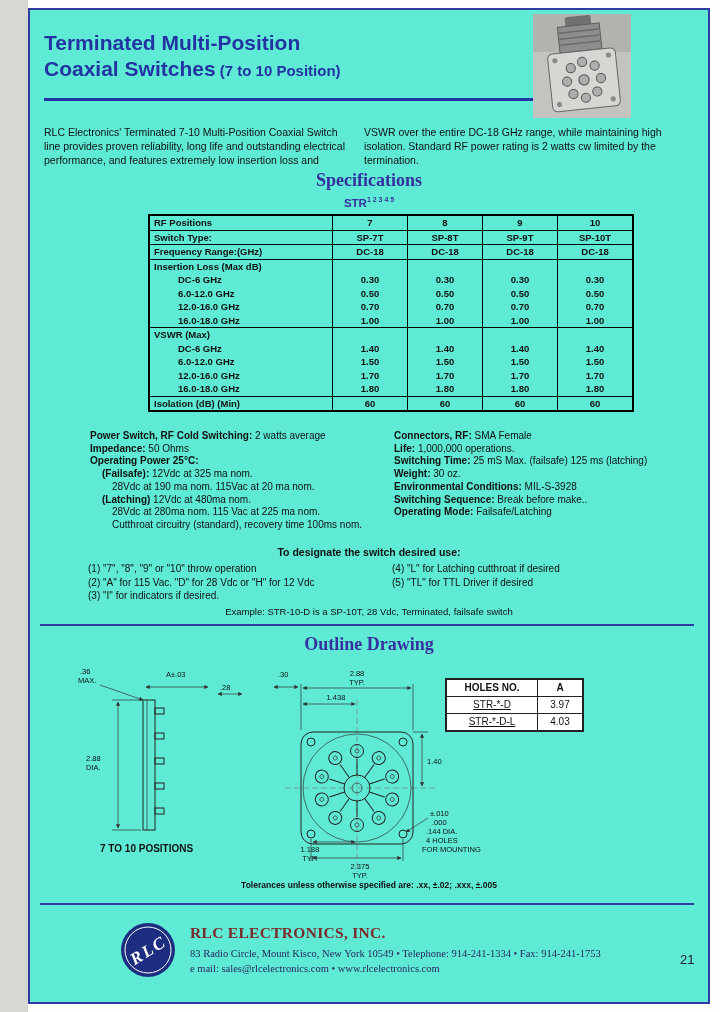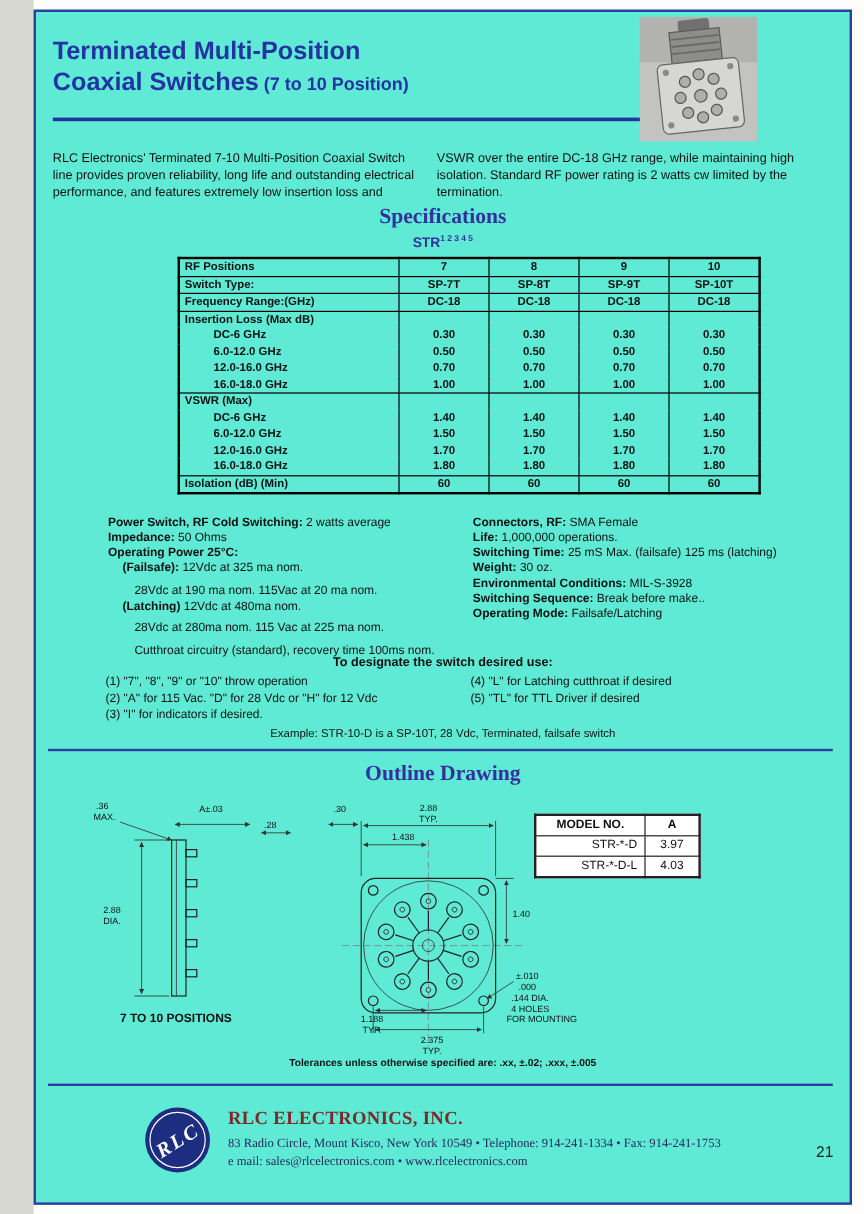--- a/index.html
+++ b/index.html
@@ -39,21 +39,21 @@
   #spec-table .val{text-align:center;width:66px;}
   #spec-table tr.lb td{border-bottom:1px solid #000;}
   #spec-table td.ind1{padding-left:28px;}
 
   
   .details{top:420px;font-size:10px;line-height:12.7px;}
   #details-left{left:60px;width:302px;}
   #details-right{left:364px;width:300px;}
   .dl{white-space:nowrap;}
   .dl.ind1{padding-left:12px;}
-  .dl.ind2{padding-left:22px;margin-top:6px;}
+  .dl.ind2{padding-left:22px;}
 
   #designate-head{top:536px;left:0;width:100%;text-align:center;font-weight:bold;font-size:10.5px;}
   .designate{top:552px;font-size:10px;line-height:13.5px;}
   #designate-left{left:58px;width:300px;}
   #designate-right{left:362px;width:300px;}
   #example-line{top:596px;left:0;width:100%;text-align:center;font-size:9.5px;}
 
   .blue-rule{left:10px;width:654px;height:2px;background:#2e3da0;}
   #rule2{top:614px;}
   #rule3{top:893px;}
@@ -65,21 +65,21 @@
   .thin{stroke:#333;stroke-width:0.7;fill:none;}
   .cl{stroke:#777;stroke-width:0.6;fill:none;stroke-dasharray:6 3;}
   .dim{font-family:"Liberation Sans",sans-serif;font-size:7.5px;fill:#111;}
   .pos-label{font-family:"Liberation Sans",sans-serif;font-size:10px;font-weight:bold;fill:#111;}
 
   
   #model-table-wrap{left:415px;top:668px;background:#fff;}
   #model-table{border:2px solid #222;font-size:10px;}
   #model-table th,#model-table td{border:1px solid #222;padding:2px 6px;line-height:12px;}
   #model-table th{font-weight:bold;text-align:center;}
-  #model-table .mlbl{text-align:right;width:78px;}
+  #model-table .mlbl{text-align:center;width:78px;text-decoration:underline;}
   #model-table .val{text-align:center;width:32px;}
 
   #tolerance-note{top:870px;left:0;width:100%;text-align:center;font-size:8.5px;font-weight:bold;}
 
   
   #footer-logo{left:88px;top:908px;}
   #company-name{left:160px;top:914px;font-family:"Liberation Serif",serif;font-weight:bold;
                 font-size:15.5px;color:#7b2a2a;letter-spacing:0.3px;}
   .addr{left:160px;font-family:"Liberation Serif",serif;font-size:10.5px;color:#28285e;}
   #address-line{top:938px;}
@@ -406,21 +406,21 @@
     <text class="dim" x="366" y="183">4 HOLES</text>
     <text class="dim" x="362" y="192">FOR MOUNTING</text>
 
     <text class="pos-label" x="40" y="192">7 TO 10 POSITIONS</text>
   </svg>
 
   <div class="abs" id="model-table-wrap">
     <table id="model-table">
       <thead>
           <tr id="model-thead-row">
-            <th>MODEL NO.</th>
+            <th>HOLES NO.</th>
             <th>A</th>
           </tr>
         </thead>
       <tbody id="model-tbody">
           <tr>
             <td class="mlbl">STR-*-D</td>
             <td class="val">3.97</td>
           </tr>
           <tr>
             <td class="mlbl">STR-*-D-L</td>

